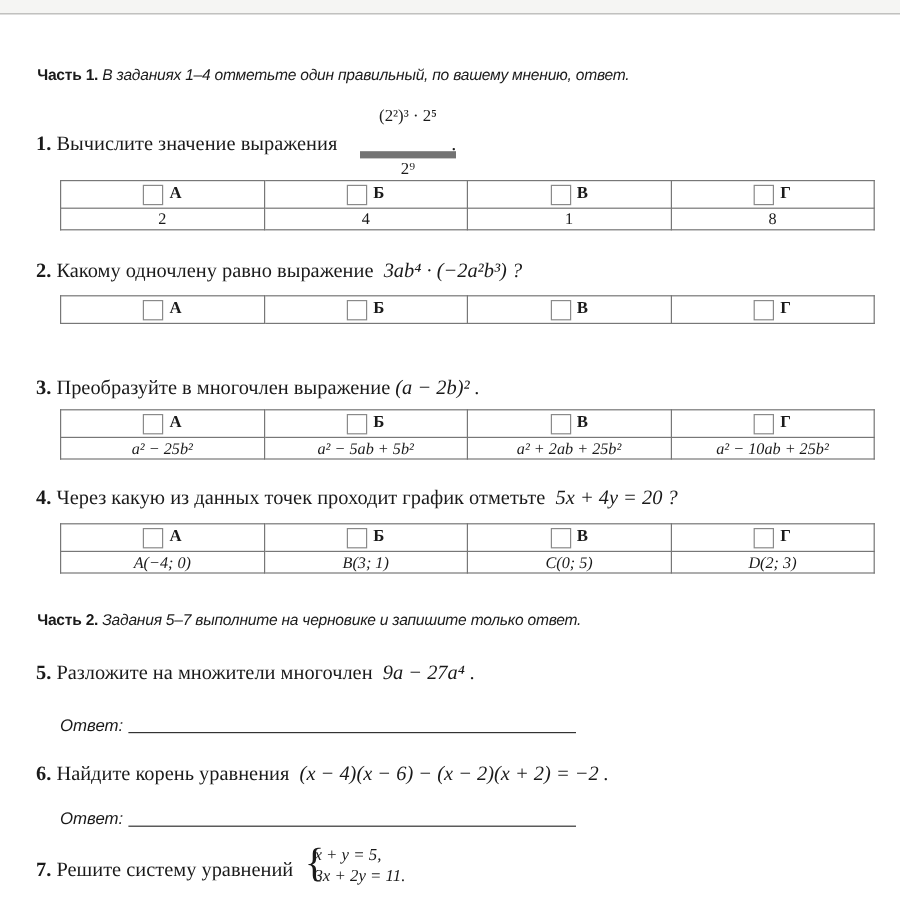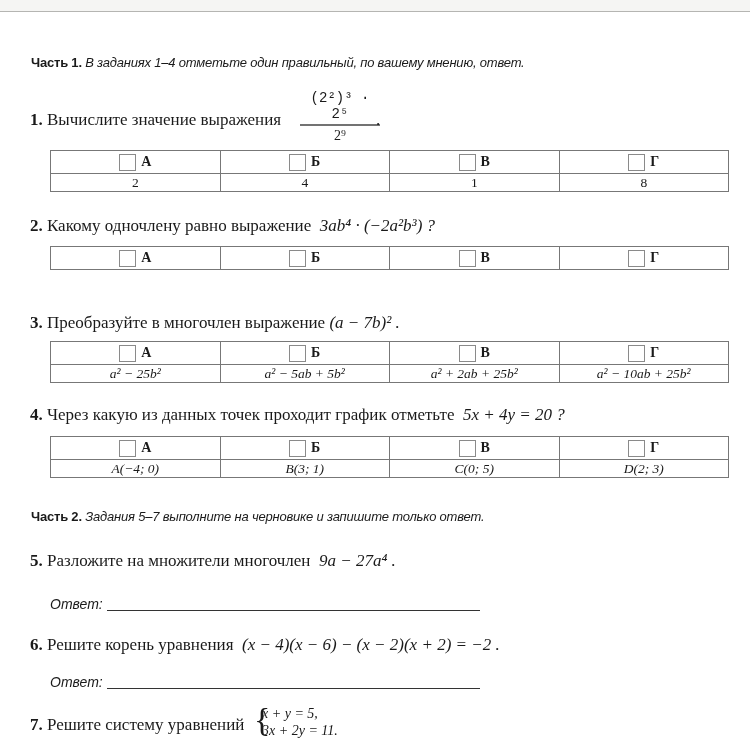--- a/index.html
+++ b/index.html
@@ -11,21 +11,21 @@
   .q { position:absolute; left:30px; font-family:"Liberation Serif", serif; font-size:17px; white-space:nowrap; }
   .q .num { font-weight:bold; }
   .math { font-family:"Liberation Serif", serif; font-style:italic; }
   table.opts { position:absolute; left:50px; width:679px; border-collapse:collapse; table-layout:fixed; font-family:"Liberation Serif", serif; }
   table.opts td { border:1px solid #777; text-align:center; font-size:13.5px; padding:0; }
   table.opts tr.hdr td { height:22px; }
   table.opts tr.val td { height:17px; }
   .cb { display:inline-block; width:15px; height:15px; border:1px solid #8a8a8a; vertical-align:middle; margin-right:5px; background:#fff; }
   .lbl { font-weight:bold; vertical-align:middle; font-size:14px; }
   .frac { position:absolute; left:300px; top:90px; width:80px; text-align:center; font-family:"Liberation Serif", serif; font-size:14px; }
-  .frac .top { display:block; border-bottom:2px solid #737373; padding-bottom:2px;font-family:Liberation Mono, monospace; }
+  .frac .top { display:block; border-bottom:6px solid #737373; padding-bottom:20px; }
   .frac .bot { display:block; padding-top:2px; }
   .answer { position:absolute; left:50px; font-family:Liberation Sans, sans-serif; font-style:italic; font-size:14px; }
   .line { display:inline-block; width:373px; border-bottom:1px solid #333; margin-left:4px; vertical-align:-2px; }
   .system { position:absolute; left:262px; top:705px; font-family:"Liberation Serif", serif; font-size:14px; line-height:17px; }
   .brace { position:absolute; left:-8px; top:-2px; font-size:34px; line-height:34px; font-weight:100; }
 </style>
 </head>
 <body>
 
 <div class="topbar"></div>
@@ -74,21 +74,21 @@
     <td><span class="cb"></span><span class="lbl">Б</span></td>
     <td><span class="cb"></span><span class="lbl">В</span></td>
     <td><span class="cb"></span><span class="lbl">Г</span></td>
   </tr>
 </tbody>
   </table>
 
 <div class="q" style="top:313px;">
   <span class="num">3.</span>
   <span>Преобразуйте в многочлен выражение</span>
-  <span class="math">(a − 7b)² .</span>
+  <span class="math">(a − 2b)² .</span>
 </div>
 <table class="opts" style="top:341px;">
   <tbody>
       <tr class="hdr">
     <td><span class="cb"></span><span class="lbl">А</span></td>
     <td><span class="cb"></span><span class="lbl">Б</span></td>
     <td><span class="cb"></span><span class="lbl">В</span></td>
     <td><span class="cb"></span><span class="lbl">Г</span></td>
   </tr>
   <tr class="val">
@@ -131,21 +131,21 @@
   <span class="num">5.</span>
   <span>Разложите на множители многочлен</span>
   &nbsp;<span class="math">9a − 27a⁴ .</span>
 </div>
 <div class="answer" style="top:596px;">
   <span>Ответ:</span><span class="line"></span>
 </div>
 
 <div class="q" style="top:635px;">
   <span class="num">6.</span>
-  <span>Решите корень уравнения</span>
+  <span>Найдите корень уравнения</span>
   &nbsp;<span class="math">(x − 4)(x − 6) − (x − 2)(x + 2) = −2 .</span>
 </div>
 <div class="answer" style="top:674px;">
   <span>Ответ:</span><span class="line"></span>
 </div>
 
 <div class="q" style="top:715px;">
   <span class="num">7.</span>
   <span>Решите систему уравнений</span>
 </div>

